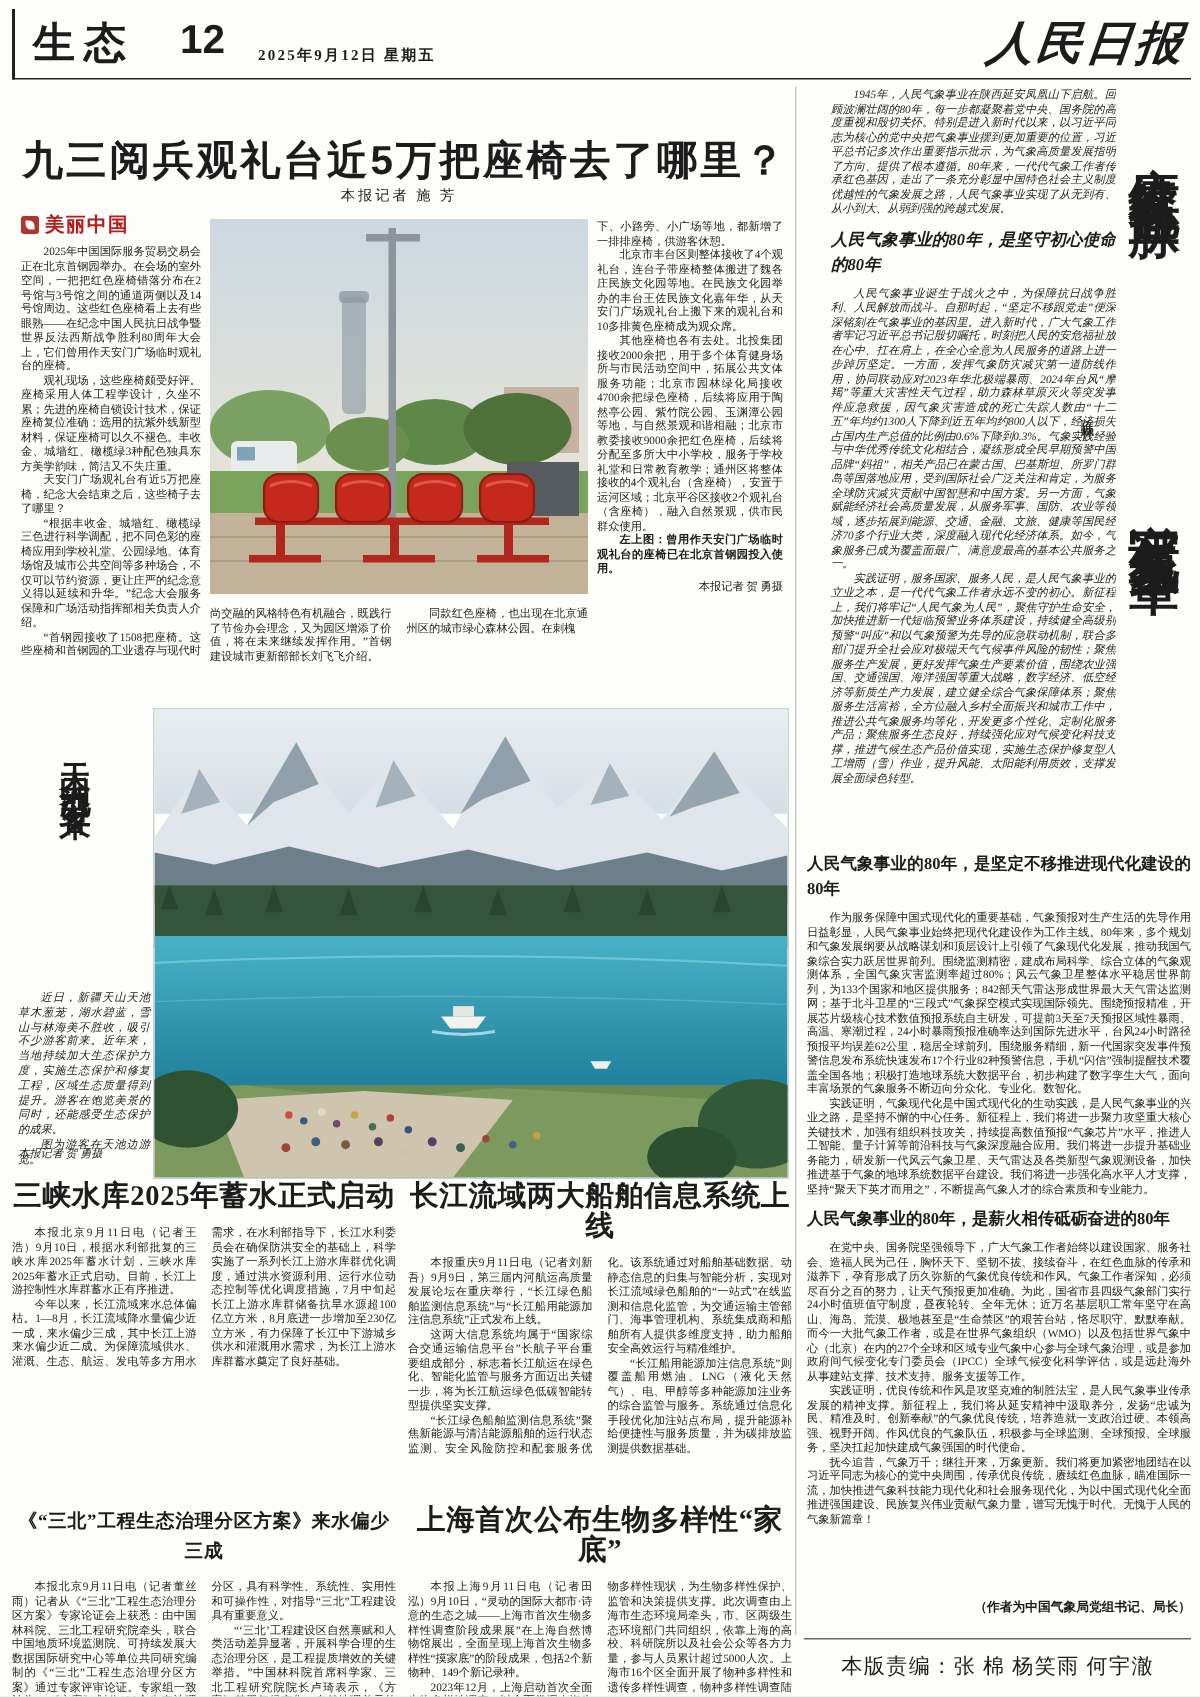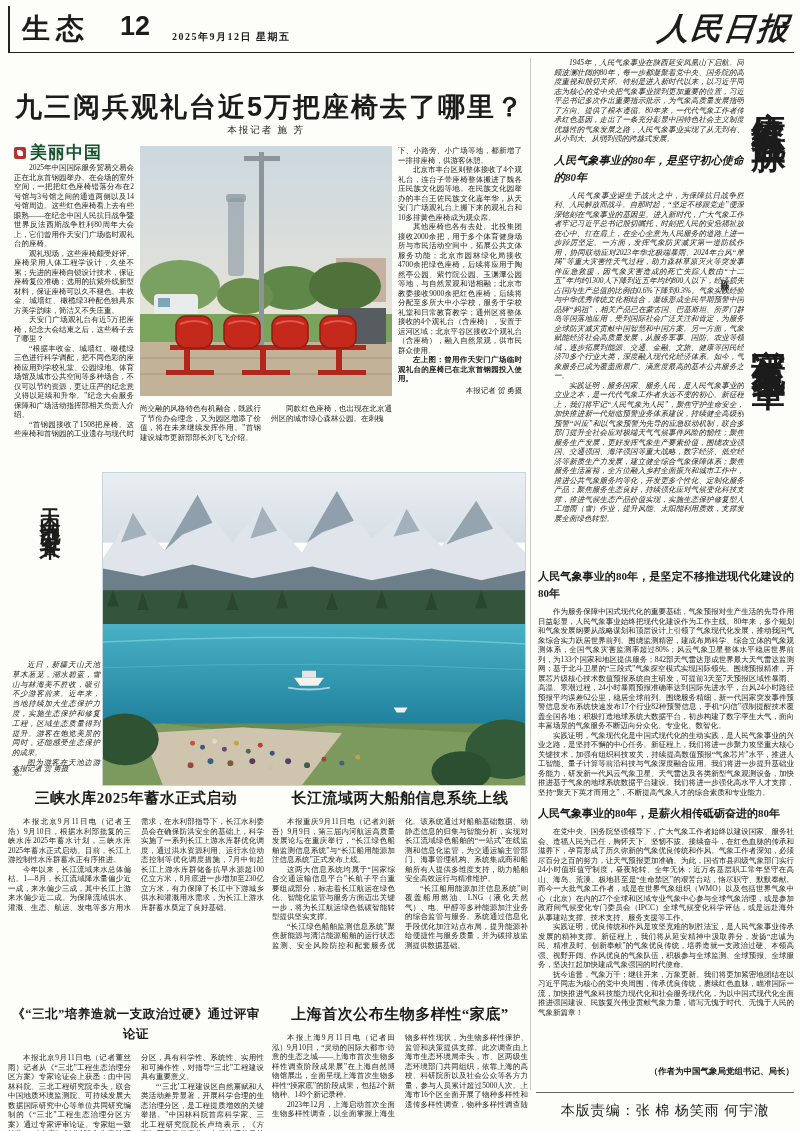--- a/index.html
+++ b/index.html
@@ -17,40 +17,40 @@
   .cont .para:first-child{text-indent:0;}
   .credit{text-align:right;margin-top:2px;font-size:7.5px;}
   .note-para{font-weight:700;}
   
   .lead-title{position:absolute;left:15px;top:72px;width:508px;font-family:"Liberation Sans","DejaVu Sans",sans-serif;
               font-weight:900;font-size:27px;line-height:34px;text-align:justify;text-align-last:justify;letter-spacing:0;}
   .lead-byline{position:absolute;left:8px;top:124px;width:516px;text-align:center;font-size:9.5px;letter-spacing:2px;}
   .tag{position:absolute;left:14px;top:141px;display:flex;align-items:center;gap:4px;}
   .tag-icon{width:12px;height:12px;background:#b3342e;border-radius:2px;position:relative;display:inline-block;}
   .tag-icon::after{content:"";position:absolute;left:3px;top:3px;width:6px;height:6px;background:#fff;border-radius:0 60% 0 60%;}
-  .tag-label{font-size:17px;font-weight:900;color:#14532d;letter-spacing:1px;}
+  .tag-label{font-size:13px;font-weight:900;color:#b91c1c;letter-spacing:1px;}
   .lead-col1{position:absolute;left:14px;top:163px;width:120px;height:300px;overflow:hidden;}
   .photo1{position:absolute;left:140px;top:146px;width:252px;height:250px;}
   .quote-box{position:absolute;left:152px;top:158px;width:224px;background:rgba(255,255,255,.96);
              border:1px solid #a9c9dc;border-radius:2px;padding:8px 9px;font-size:9px;line-height:13.5px;text-align:justify;}
   .quote-box .q{margin:0;text-indent:2em;}
   .lead-caption{position:absolute;left:140px;top:404px;width:252px;height:58px;column-count:2;column-gap:10px;overflow:hidden;}
   .lead-col3{position:absolute;left:398px;top:146px;width:124px;height:318px;overflow:hidden;}
   
   .vdiv-main{position:absolute;left:530px;top:58px;height:1032px;border-left:1px solid #c9c9c4;}
   
   .feat-title{position:absolute;left:36px;top:492px;writing-mode:vertical-rl;text-orientation:upright;
               font-size:21px;font-weight:700;letter-spacing:5px;}
   .feat-text{position:absolute;left:12px;top:660px;width:88px;font-size:7.5px;line-height:9.8px;font-style:italic;text-align:justify;}
   .feat-text .para{margin:0;text-indent:2em;}
   .feat-credit{position:absolute;left:12px;top:764px;width:88px;font-size:7.5px;font-style:italic;text-align:left;}
   .photo2{position:absolute;left:102px;top:472px;width:424px;height:314px;border:1px solid #c8d4dc;box-sizing:border-box;}
   
   .brief{position:absolute;width:256px;}
-  .brief h2{margin:0;text-align:center;font-size:15px;font-weight:900;letter-spacing:.5px;line-height:20px;}
+  .brief h2{margin:0;text-align:center;font-size:19px;font-weight:900;letter-spacing:.5px;line-height:20px;}
   .brief h2.small{font-size:12.5px;}
   .brief-body{margin-top:9px;column-count:2;column-gap:10px;overflow:hidden;}
   .h178{height:178px;} .h90{height:90px;}
   
   .ra-narrow{position:absolute;left:554px;top:58px;width:190px;height:500px;overflow:hidden;font-style:italic;}
   .ra-wide{position:absolute;left:538px;top:560px;width:256px;height:502px;overflow:hidden;}
   .ra-h{font-size:11px;font-weight:900;line-height:17px;margin:8px 0 5px;text-indent:0;}
   .vt1,.vt2{position:absolute;left:746px;writing-mode:vertical-rl;text-orientation:upright;
             font-family:"Liberation Sans","DejaVu Sans",sans-serif;font-weight:900;font-size:34px;letter-spacing:5px;}
   .vt1{top:84px;} .vt2{top:322px;}
@@ -230,21 +230,21 @@
     <h2>长江流域两大船舶信息系统上线</h2>
     <div class="brief-body body-text h178">
         <p class="para">本报重庆9月11日电（记者刘新吾）9月9日，第三届内河航运高质量发展论坛在重庆举行，“长江绿色船舶监测信息系统”与“长江船用能源加注信息系统”正式发布上线。</p>
         <p class="para">这两大信息系统均属于“国家综合交通运输信息平台”长航子平台重要组成部分，标志着长江航运在绿色化、智能化监管与服务方面迈出关键一步，将为长江航运绿色低碳智能转型提供坚实支撑。</p>
         <p class="para">“长江绿色船舶监测信息系统”聚焦新能源与清洁能源船舶的运行状态监测、安全风险防控和配套服务优化。该系统通过对船舶基础数据、动静态信息的归集与智能分析，实现对长江流域绿色船舶的“一站式”在线监测和信息化监管，为交通运输主管部门、海事管理机构、系统集成商和船舶所有人提供多维度支持，助力船舶安全高效运行与精准维护。</p>
         <p class="para">“长江船用能源加注信息系统”则覆盖船用燃油、LNG（液化天然气）、电、甲醇等多种能源加注业务的综合监管与服务。系统通过信息化手段优化加注站点布局，提升能源补给便捷性与服务质量，并为碳排放监测提供数据基础。</p>
       </div>
   </div>
 
   <div class="brief" style="left:8px;top:1004px;">
-    <h2 class="small">《“三北”培养造就一支政治过硬》通过评审论证</h2>
+    <h2 class="small">《“三北”工程生态治理分区方案》来水偏少三成</h2>
     <div class="brief-body body-text h90">
         <p class="para">本报北京9月11日电（记者董丝雨）记者从《“三北”工程生态治理分区方案》专家论证会上获悉：由中国林科院、三北工程研究院牵头，联合中国地质环境监测院、可持续发展大数据国际研究中心等单位共同研究编制的《“三北”工程生态治理分区方案》通过专家评审论证。专家组一致认为，《方案》划分136个生态治理分区，具有科学性、系统性、实用性和可操作性，对指导“三北”工程建设具有重要意义。</p>
         <p class="para">“‘三北’工程建设区自然禀赋和人类活动差异显著，开展科学合理的生态治理分区，是工程提质增效的关键举措。”中国林科院首席科学家、三北工程研究院院长卢琦表示，《方案》基于气候变化、自然地理单元的完整性、主导生态系统的相似性、自然要素的空间分异性、土地利用影响程度的差异性等，对地表生态区域进行划定和分类，为下一步“三北”工程联防联治项目布局、生态产品价值实现机制提供了数据“基座”，有助于提升三北地区生态系统的多样性、稳定性、持续性。</p>
       </div>
   </div>
   <div class="brief" style="left:272px;top:1004px;">
     <h2>上海首次公布生物多样性“家底”</h2>
     <div class="brief-body body-text h90">
         <p class="para">本报上海9月11日电（记者田泓）9月10日，“灵动的国际大都市·诗意的生态之城——上海市首次生物多样性调查阶段成果展”在上海自然博物馆展出，全面呈现上海首次生物多样性“摸家底”的阶段成果，包括2个新物种、149个新记录种。</p>
         <p class="para">2023年12月，上海启动首次全面生物多样性调查，以全面掌握上海生物多样性现状，为生物多样性保护、监管和决策提供支撑。此次调查由上海市生态环境局牵头，市、区两级生态环境部门共同组织，依靠上海的高校、科研院所以及社会公众等各方力量，参与人员累计超过5000人次。上海市16个区全面开展了物种多样性和遗传多样性调查，物种多样性调查陆续记录到各类保护物种、新物种和新记录种。</p>

